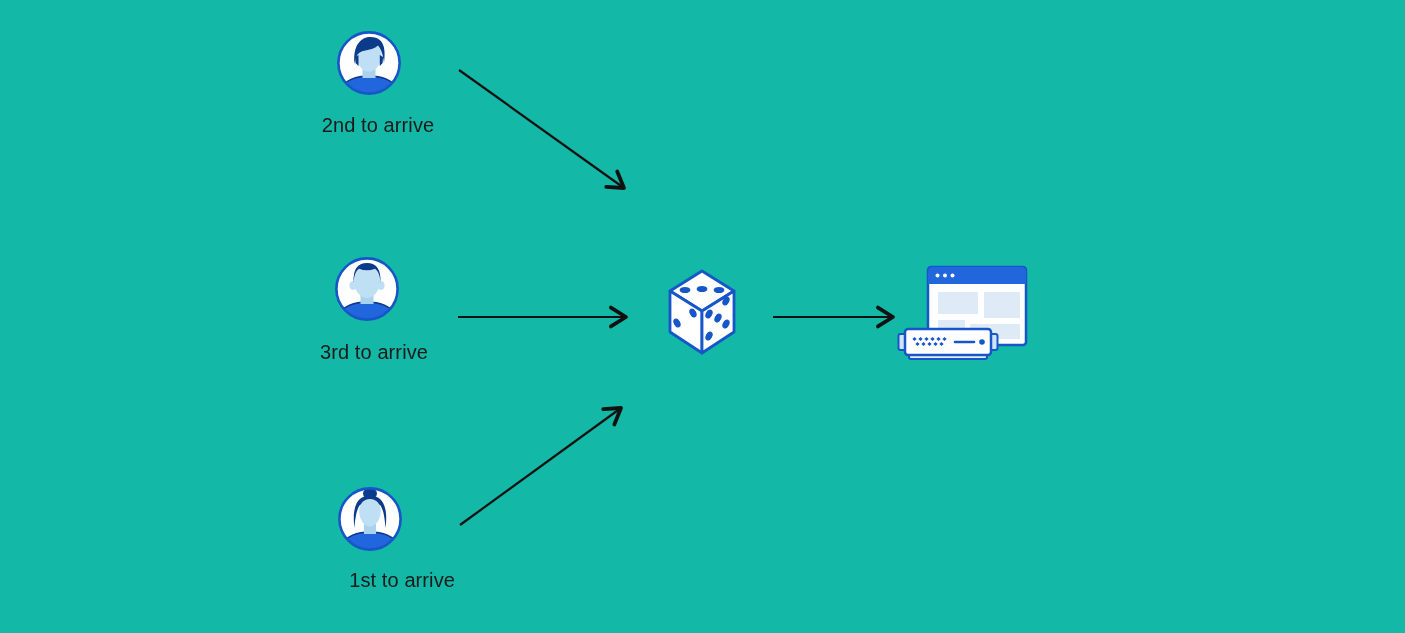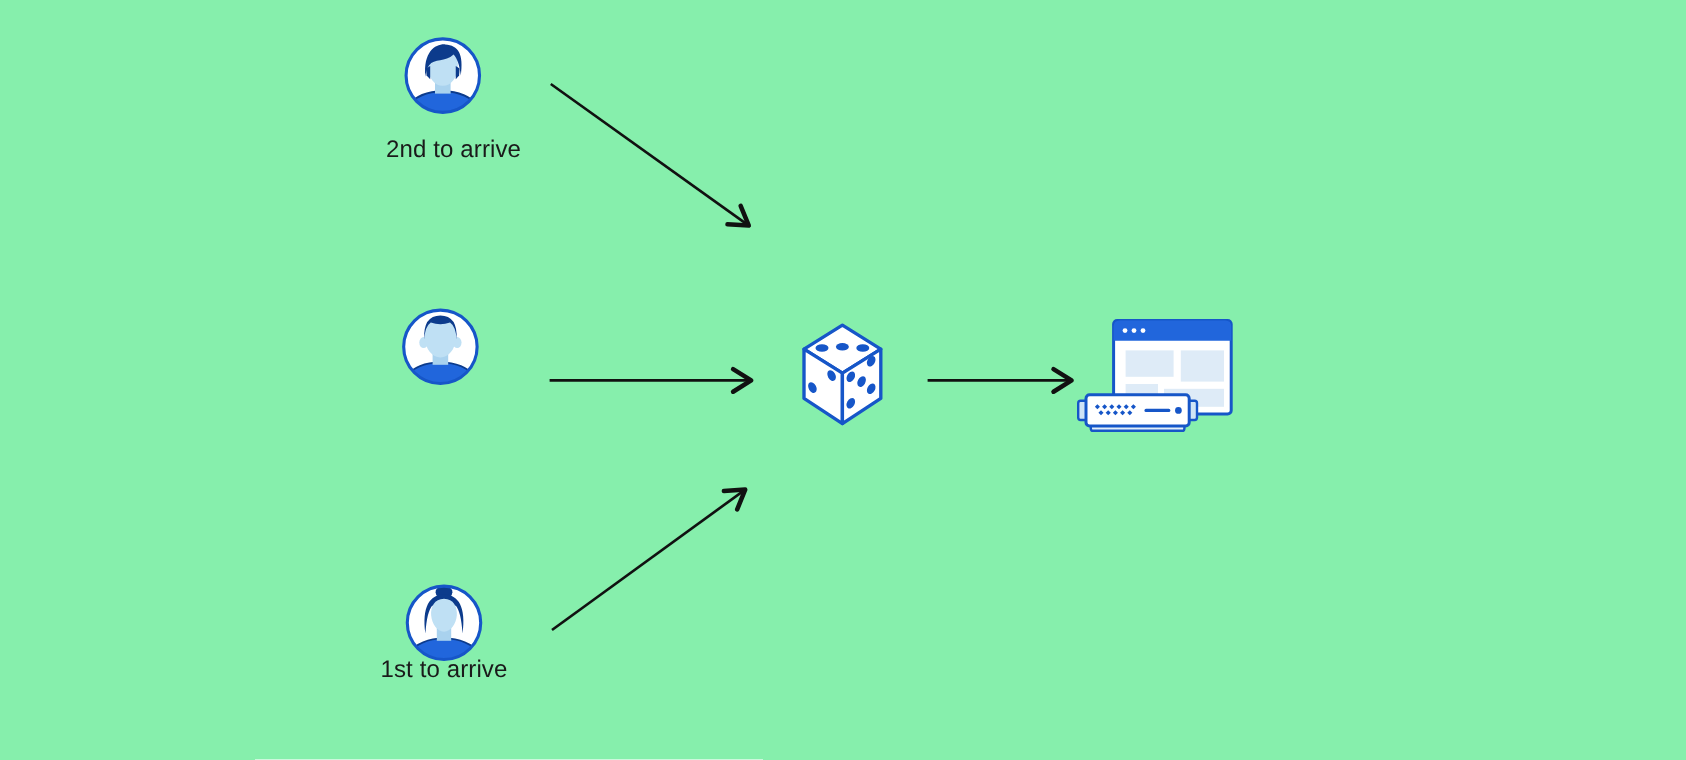--- a/index.html
+++ b/index.html
@@ -1,19 +1,19 @@
 <!DOCTYPE html>
 <html><head>
 <meta charset="utf-8">
 <style>
   html,body{margin:0;padding:0;background:#fff;}
   .canvas{
     position:relative;
     width:1405px;height:633px;
-    background:#86efac;
+    background:#14b8a6;
     font-family:"Liberation Sans", sans-serif;
     overflow:hidden;
   }
   .arrow-layer{
     position:absolute;left:0;top:0;width:1405px;height:633px;
     pointer-events:none;
   }
   .node{position:absolute;}
   .node-label{
     position:absolute;
@@ -75,40 +75,41 @@
         <path d="M2,70 L2,62 Q13,47 34,47 Q55,47 66,62 L66,70 Z" fill="#2166DC" stroke="#0C3B8C" stroke-width="1.6"></path>
         <rect x="27.5" y="34" width="13" height="15" fill="#A9D2EE"></rect>
         <ellipse cx="20" cy="30.5" rx="3.6" ry="4.6" fill="#BFE0F4"></ellipse>
         <ellipse cx="48" cy="30.5" rx="3.6" ry="4.6" fill="#BFE0F4"></ellipse>
         <path d="M34,11 C44,11 48,19.5 47,28 C46,36 41,43 34,43 C27,43 22,36 21,28 C20,19.5 24,11 34,11 Z" fill="#BFE0F4"></path>
         <path d="M20.5,28 Q19.5,8 34,8 Q48.5,8 47.5,28 Q46.8,17 42,13.8 Q34,16.8 26,13.8 Q21.2,17 20.5,28 Z" fill="#0C3B8C"></path>
       </g>
       <circle cx="34" cy="34" r="30.6" fill="none" stroke="#1656C8" stroke-width="2.6"></circle>
     </svg>
   </div>
+  <div class="node-label" style="left:289px;top:340px;">3rd to arrive</div>
 
   <div class="node" style="left:336px;top:485px;width:68px;height:68px;">
     <svg width="68" height="68" viewBox="0 0 68 68">
       <defs>
           <clipPath id="c3">
             <circle cx="34" cy="34" r="30.2"></circle>
           </clipPath>
         </defs>
       <g clip-path="url(#c3)">
         <rect x="0" y="0" width="68" height="68" fill="#ffffff"></rect>
         <path d="M2,70 L2,62 Q13,47 34,47 Q55,47 66,62 L66,70 Z" fill="#2166DC" stroke="#0C3B8C" stroke-width="1.6"></path>
         <rect x="28" y="34" width="12" height="15" fill="#A9D2EE"></rect>
         <ellipse cx="34" cy="8.5" rx="7" ry="5.5" fill="#0C3B8C"></ellipse>
         <path d="M18.5,43 C15.5,21 22,10.5 34,10.5 C46,10.5 52.5,21 49.5,43 C48.6,30 46.8,23.5 43.8,19.5 C38,25.5 30,25.5 24.2,19.5 C21.2,23.5 19.4,30 18.5,43 Z" fill="#0C3B8C"></path>
         <path d="M34,14 C42,14 45.3,21 44.7,28 C44.1,35 39.6,41.5 34,41.5 C28.4,41.5 23.9,35 23.3,28 C22.7,21 26,14 34,14 Z" fill="#BFE0F4"></path>
       </g>
       <circle cx="34" cy="34" r="30.6" fill="none" stroke="#1656C8" stroke-width="2.6"></circle>
     </svg>
   </div>
-  <div class="node-label" style="left:285px;top:546px;">1st to arrive</div>
+  <div class="node-label" style="left:285px;top:568px;text-align:right;">1st to arrive</div>
 
   <div class="node" style="left:667px;top:268px;width:70px;height:88px;">
     <svg width="70" height="88" viewBox="0 0 70 88">
       <g stroke="#1656C8" stroke-width="2.8" stroke-linejoin="round" fill="#ffffff">
         <path d="M35,3 L67,23 L35,43 L3,23 Z"></path>
         <path d="M3,23 L35,43 L35,85 L3,64 Z"></path>
         <path d="M67,23 L35,43 L35,85 L67,64 Z"></path>
       </g>
       <g fill="#1656C8">
         <ellipse cx="18" cy="22" rx="5.4" ry="3.1"></ellipse>

